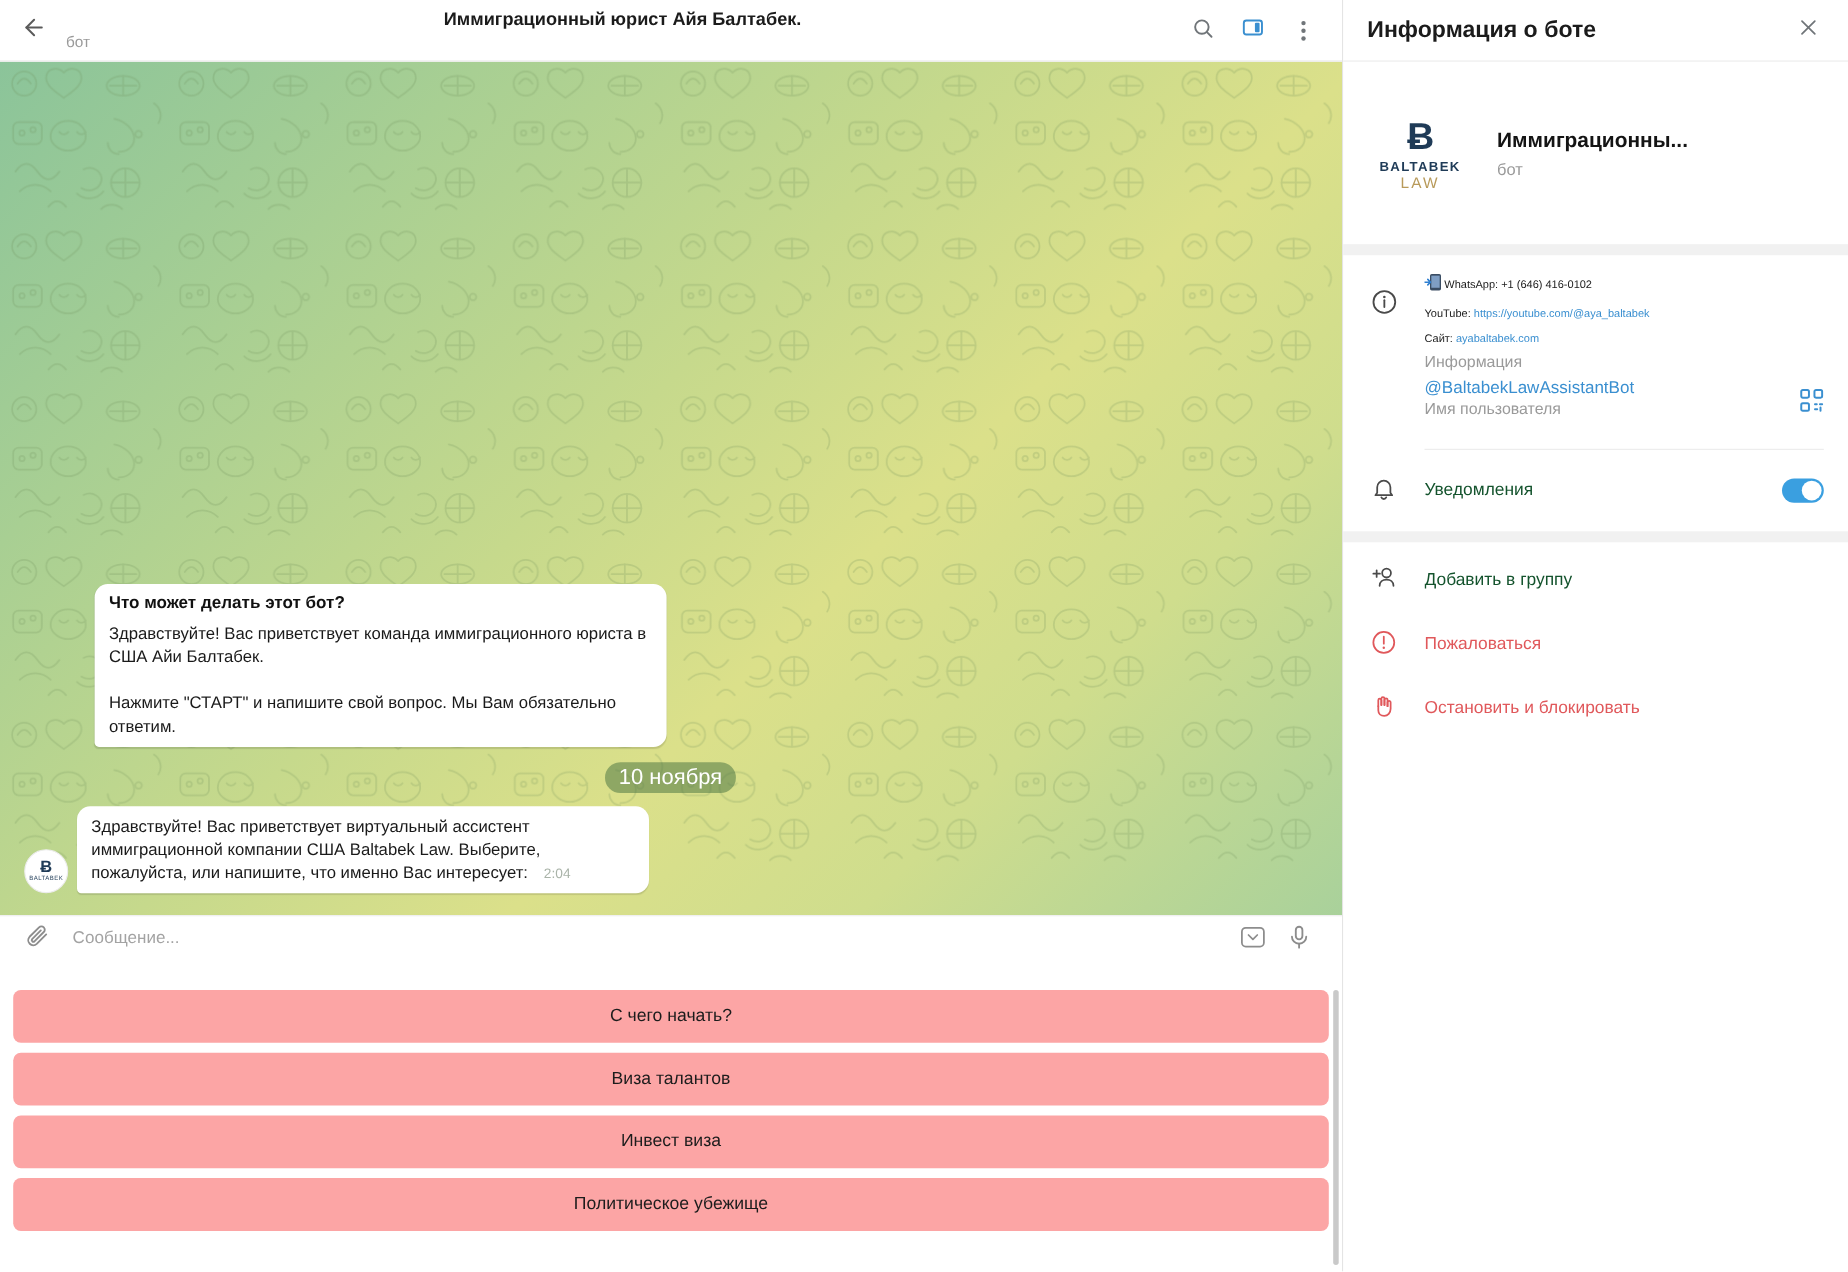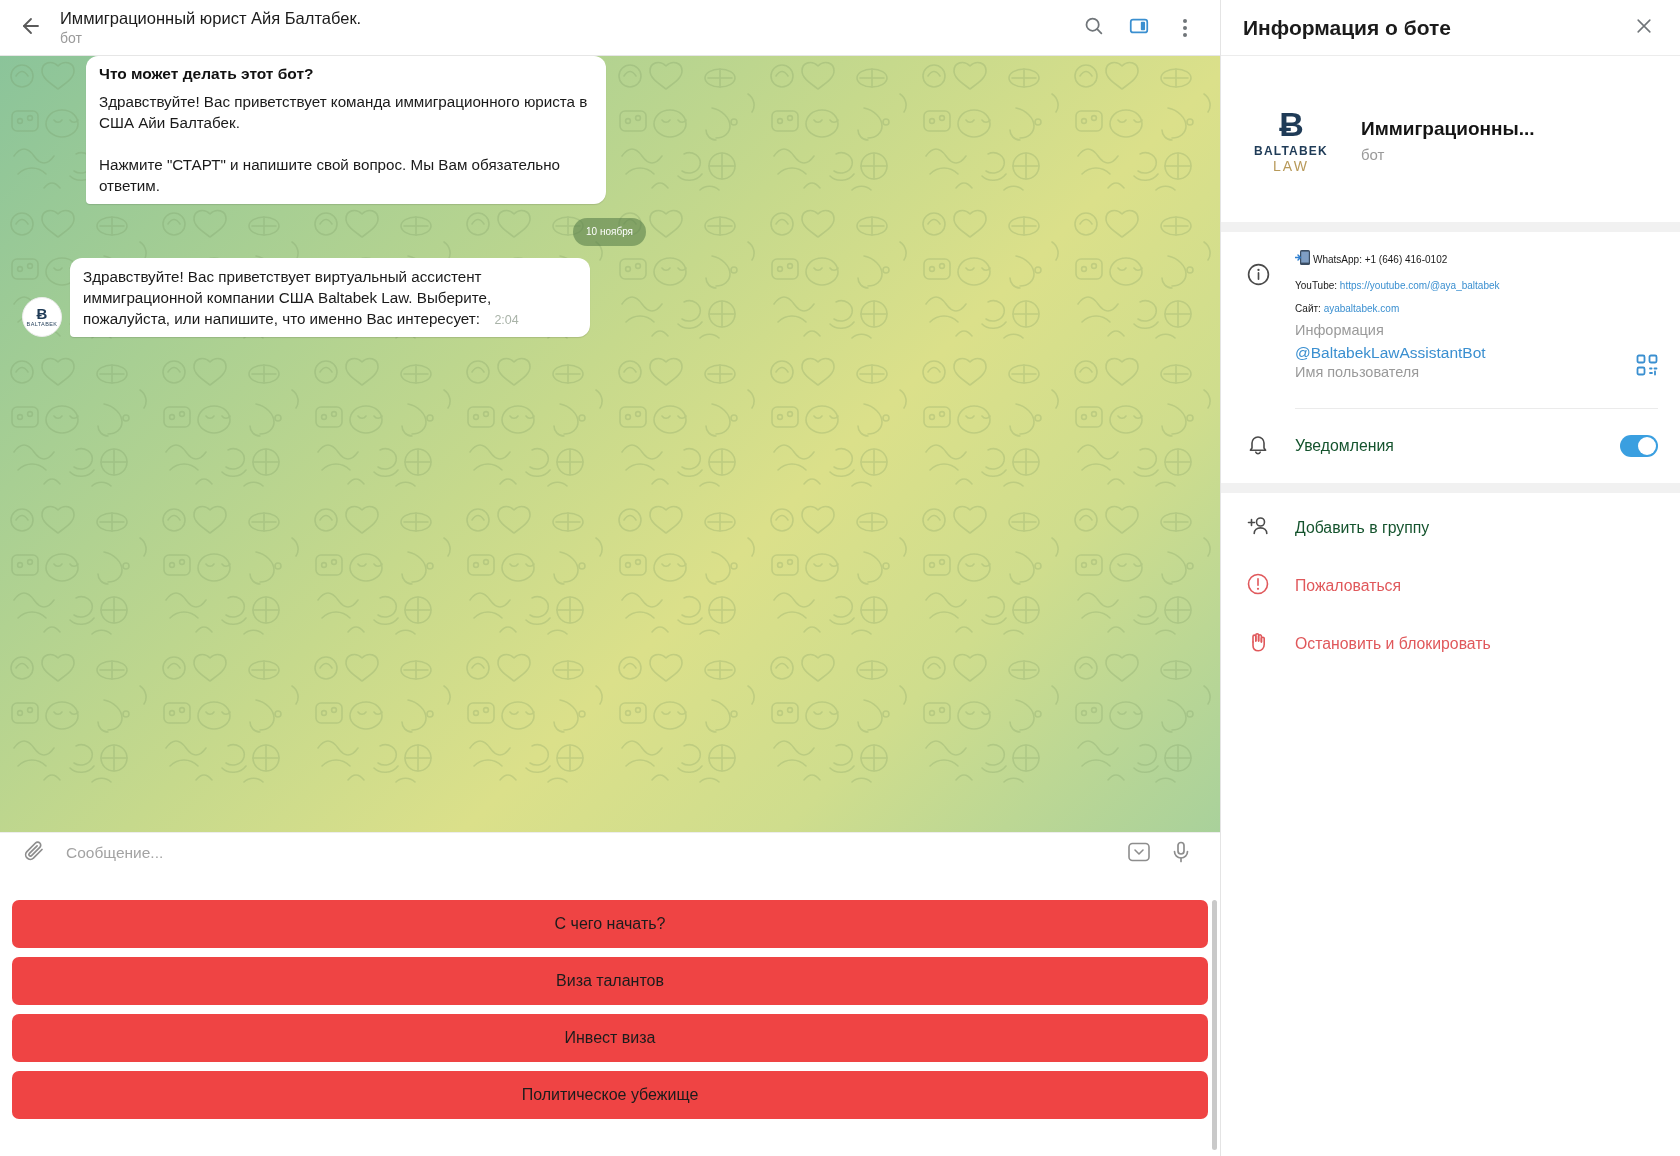--- a/index.html
+++ b/index.html
@@ -29,22 +29,22 @@
     border-bottom: 1px solid #e6e6e6;
     position: relative; z-index: 5;
   }
   .hdr-back {
     width: 42px; height: 42px; border-radius: 50%;
     display: flex; align-items: center; justify-content: center;
     flex: 0 0 auto; cursor: pointer;
   }
   .hdr-titles { margin-left: 8px; display: flex; flex-direction: column; justify-content: center; flex: 1 1 auto; min-width: 0; }
   .hdr-title {
-    font-size: 16.5px; font-weight: 400; color: #1b1b1b;
-    line-height: 20px; white-space: nowrap; overflow: hidden; text-overflow: ellipsis;
+    font-size: 16.5px; font-weight: 700; color: #1b1b1b;
+    line-height: 20px; white-space: nowrap; overflow: hidden; text-overflow: ellipsis; text-align: center;
   }
   .hdr-sub { font-size: 14px; color: #9a9a9a; line-height: 18px; margin-top: 1px; }
   .hdr-actions { display: flex; align-items: center; gap: 4px; flex: 0 0 auto; }
   .hdr-btn {
     width: 42px; height: 42px; border-radius: 50%;
     display: flex; align-items: center; justify-content: center;
     cursor: pointer; background: transparent; border: none;
   }
   .dots { display: flex; flex-direction: column; gap: 3px; align-items: center; }
   .dots i { width: 4px; height: 4px; border-radius: 50%; background: #707579; display: block; }
@@ -62,21 +62,21 @@
         #a9d19b 100%);
   }
   .doodles {
     position: absolute; inset: 0;
     opacity: .30;
     pointer-events: none;
   }
   .msg-scroll {
     position: absolute; inset: 0;
     padding: 0 23px 10px 22px;
-    display: flex; flex-direction: column; 
+    display: flex; flex-direction: column; justify-content: flex-end;
   }
 
   .row { display: flex; align-items: flex-end; margin-bottom: 10px; }
   .avatar {
     width: 40px; height: 40px; border-radius: 50%;
     flex: 0 0 auto; margin-right: 8px; overflow: hidden;
     display: flex; align-items: center; justify-content: center;
     font-size: 7px; color: #2d3b4e; background: #2a2a2a;
   }
   .avatar.bot-av { background: #ffffff; border: 1px solid #ececec; flex-direction: column; line-height: 1; }
@@ -89,21 +89,21 @@
 
   .b-title { font-size: 15.5px; font-weight: 700; color: #111; margin-bottom: 7px; line-height: 20px; }
   .b-text { font-size: 15.2px; color: #1a1a1a; line-height: 21px; white-space: pre-wrap; }
   .b-time { font-size: 12.5px; color: #8aa58c; white-space: nowrap; }
 
   .intro-bubble { margin-left: 64px; margin-bottom: 0; }
 
   .date-pill-wrap { display: flex; justify-content: center; margin: 14px 0 12px 0; }
   .date-pill {
     background: rgba(80,120,70,.55); color: #fff;
-    font-size: 10px; font-weight: 500;
+    font-size: 20px; font-weight: 500;
     padding: 5px 13px; border-radius: 14px; line-height: 18px;
   }
 
   .start-bubble { display: flex; align-items: center; gap: 10px; padding: 7px 12px 7px 13px; }
   .cmd { color: #3a8fd0; font-size: 15.5px; font-weight: 500; }
   .ticks { display: inline-flex; align-items: center; color: #4dbb5f; }
 
   .reply-bubble { max-width: 520px; }
   .reply-inner { position: relative; }
 
@@ -125,21 +125,21 @@
   .msg-input::placeholder { color: #a3a3a3; }
   .comp-btn { width: 42px; height: 42px; display: flex; align-items: center; justify-content: center; cursor: pointer; flex: 0 0 auto; }
 
   
   .kb {
     background: #ffffff; padding: 6px 12px 0 12px;
     position: relative; flex: 0 0 auto;
     height: 262px; overflow: hidden;
   }
   .kb-btn {
-    height: 48px; background: #ef4444; border-radius: 7px;
+    height: 48px; background: #fca5a5; border-radius: 7px;
     display: flex; align-items: center; justify-content: center;
     font-size: 16px; color: #1c1c1c; margin-bottom: 9px;
     cursor: pointer; border: none; width: 100%;
     font-family: inherit;
   }
   .kb-scrollbar {
     position: absolute; right: 3px; top: 6px;
     width: 5px; height: 250px; border-radius: 3px;
     background: #c9c9c9;
   }

